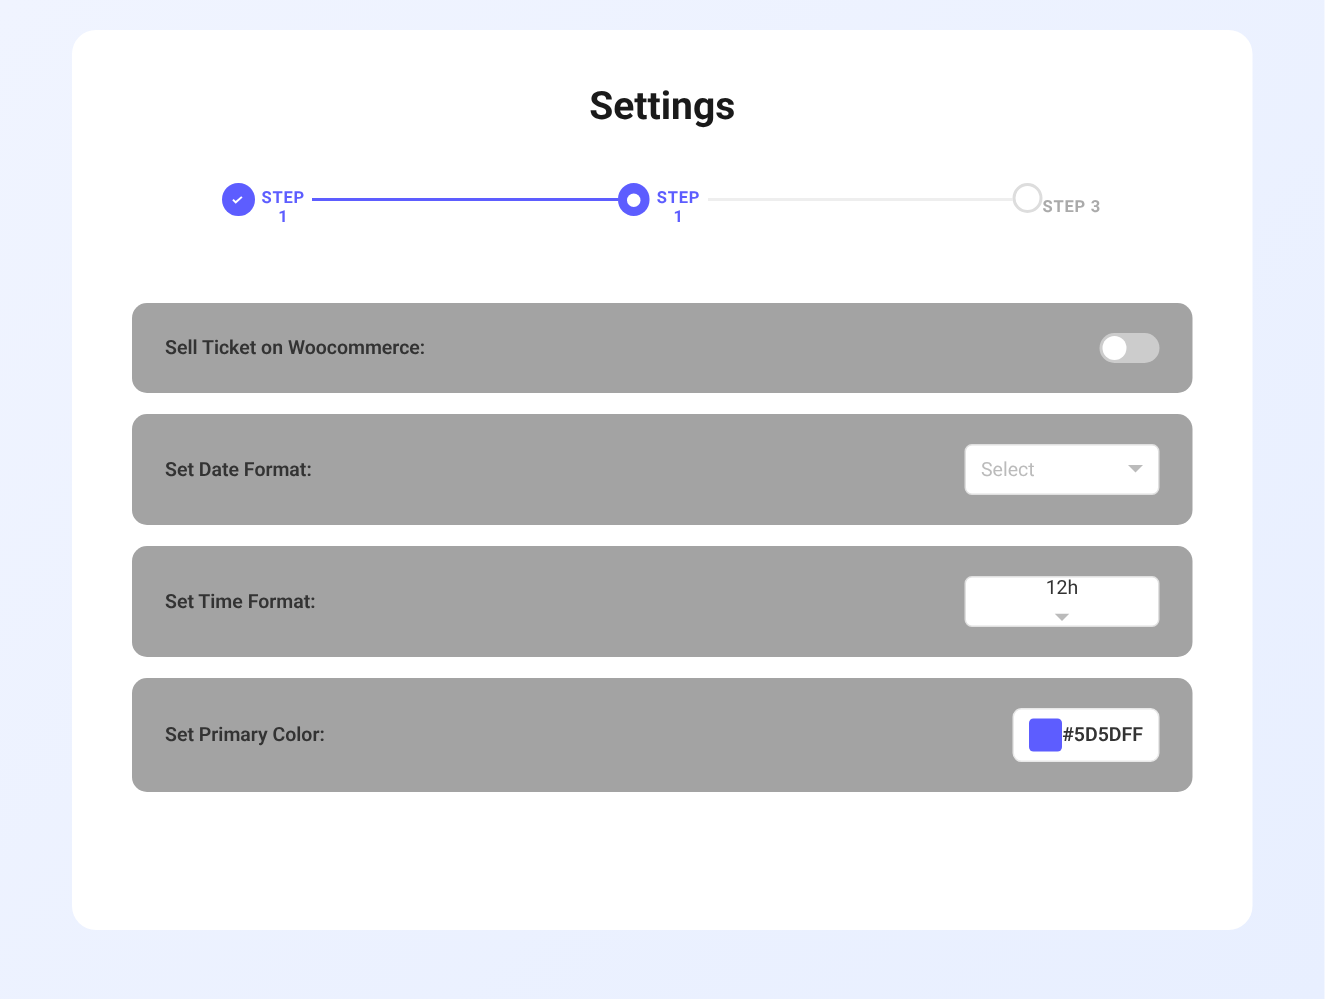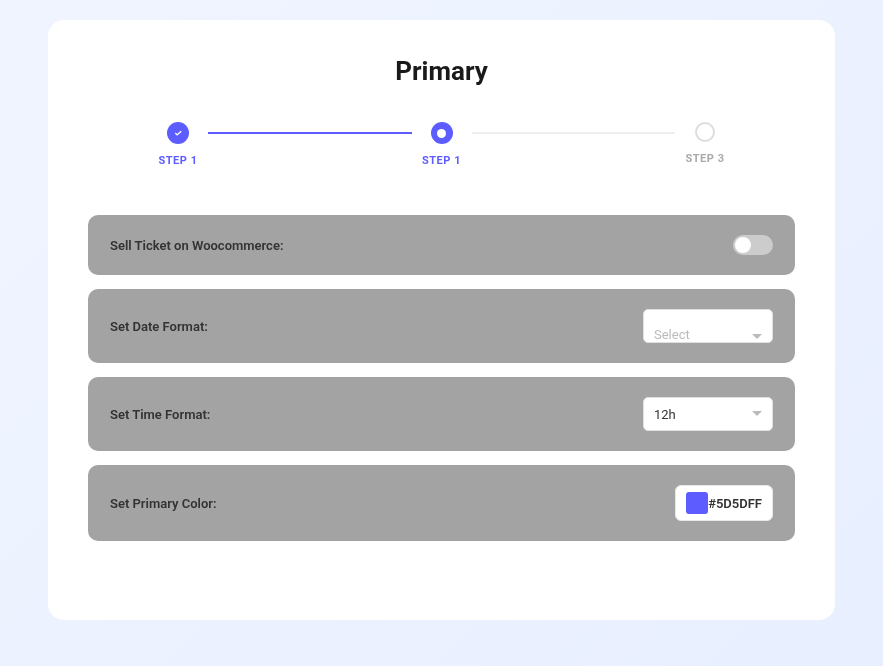--- a/index.html
+++ b/index.html
@@ -30,21 +30,20 @@
     }
     .stepper {
       display: flex;
       align-items: flex-start;
       justify-content: center;
       margin-bottom: 48px;
       padding: 0 60px;
     }
     .step {
       display: flex;
-      flex-direction: column;
       align-items: center;
       width: 60px;
       text-align: center;
     }
     .step-circle {
       width: 22px;
       height: 22px;
       border-radius: 50%;
       display: flex;
       align-items: center;
@@ -136,24 +135,24 @@
       background: #fff;
       display: flex;
       align-items: center;
       justify-content: space-between;
       padding: 0 10px;
       font-size: 13px;
       cursor: pointer;
     }
     .select-box.placeholder {
       color: #bbb;
-      align-items: flex-end;
     }
     .select-box.value {
       color: #333;
+      flex-direction: column;
     }
     .chevron {
       width: 10px;
       height: 10px;
       display: flex;
       align-items: center;
     }
     .chevron svg {
       width: 10px;
       height: 6px;
@@ -177,21 +176,21 @@
     .color-value {
       font-size: 13px;
       font-weight: 600;
       color: #333;
     }
   </style>
 </head>
 <body>
 
 <div class="card">
-  <h1 class="title">Primary</h1>
+  <h1 class="title">Settings</h1>
 
   <div class="stepper">
     <div class="step">
       <div class="step-circle done">
         <svg viewBox="0 0 12 12">
             <path d="M4.5 8.5L2 6l1-1 1.5 1.5L8.5 3l1 1z"></path>
           </svg>
       </div>
       <div class="step-label active">STEP 1</div>
     </div>

